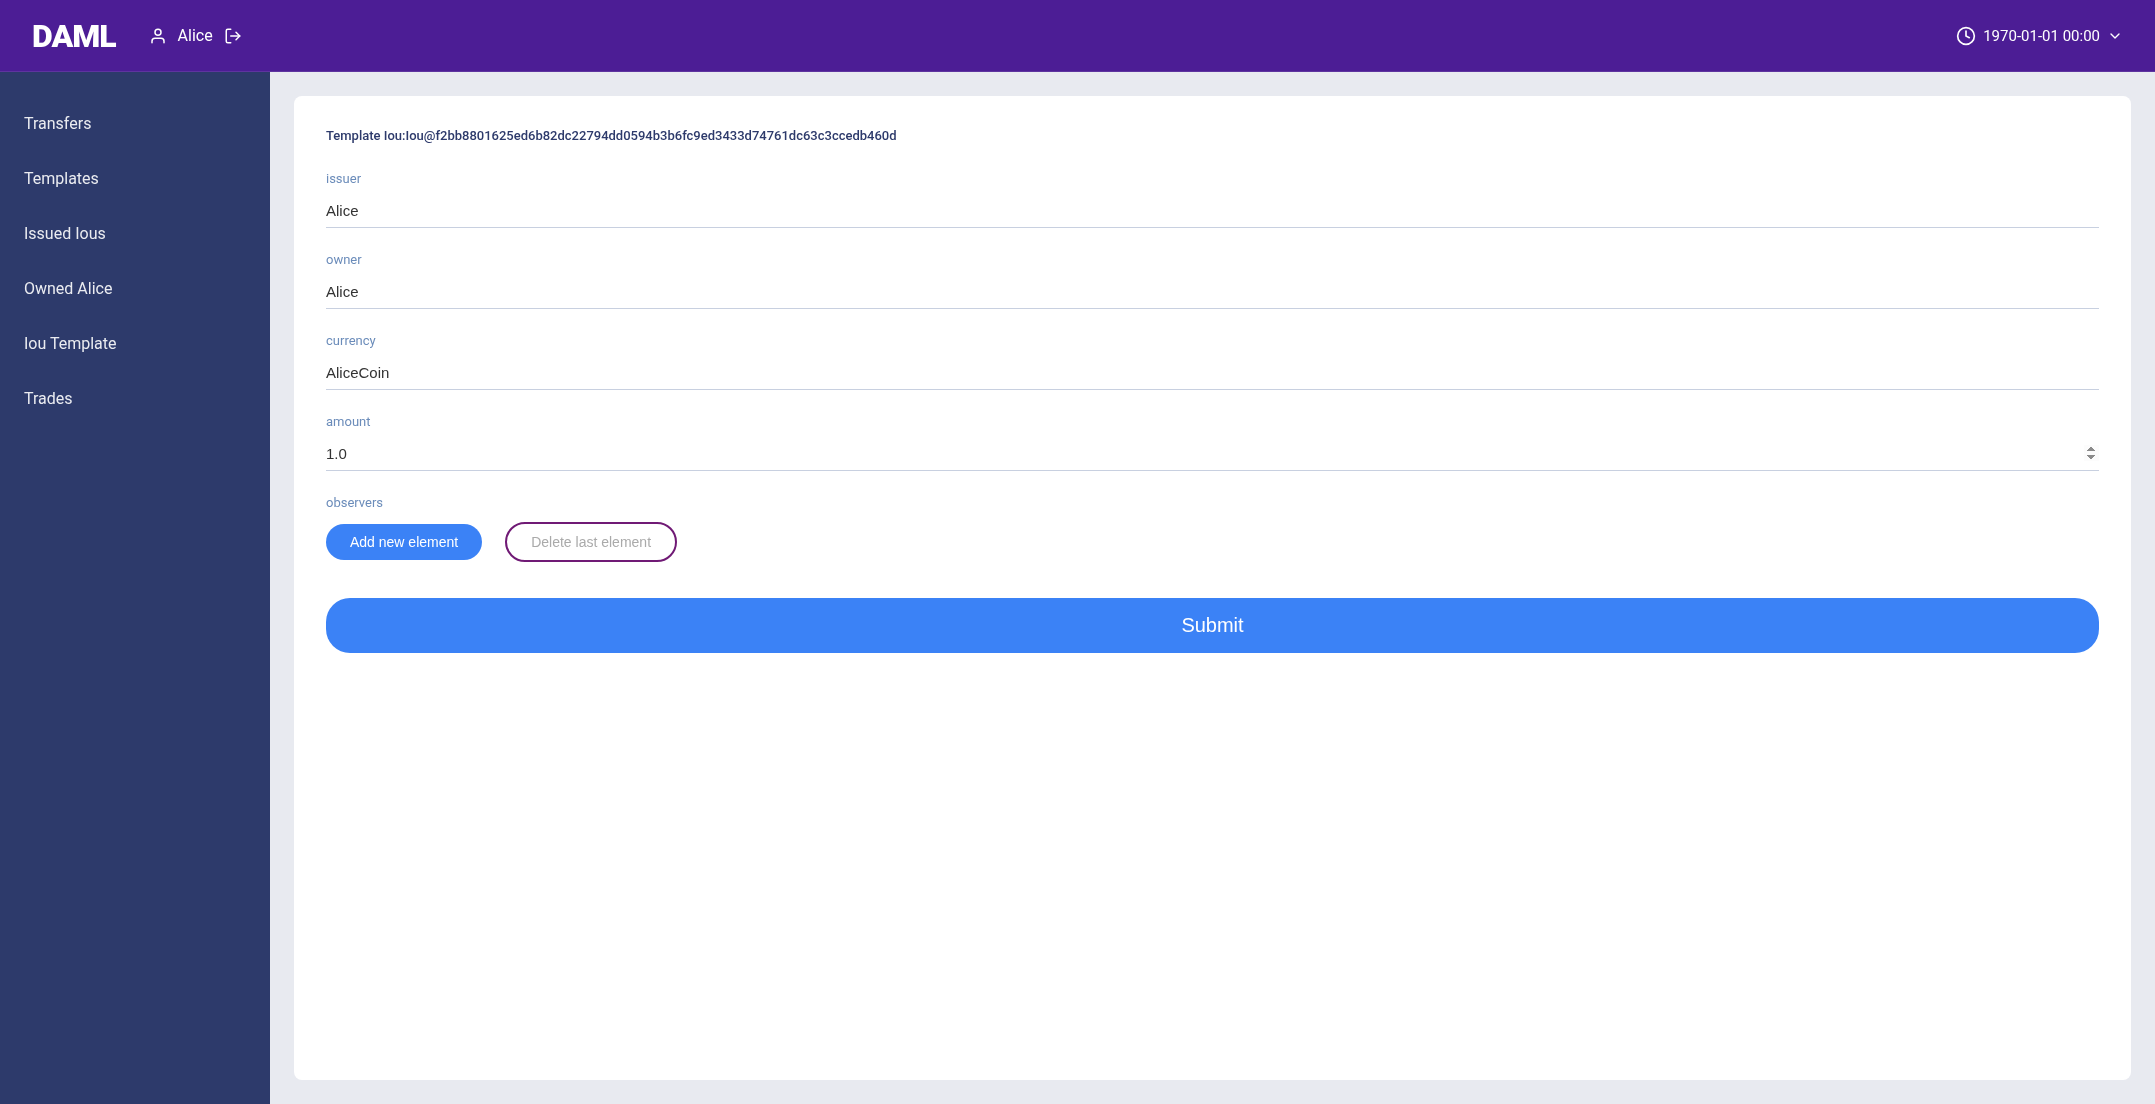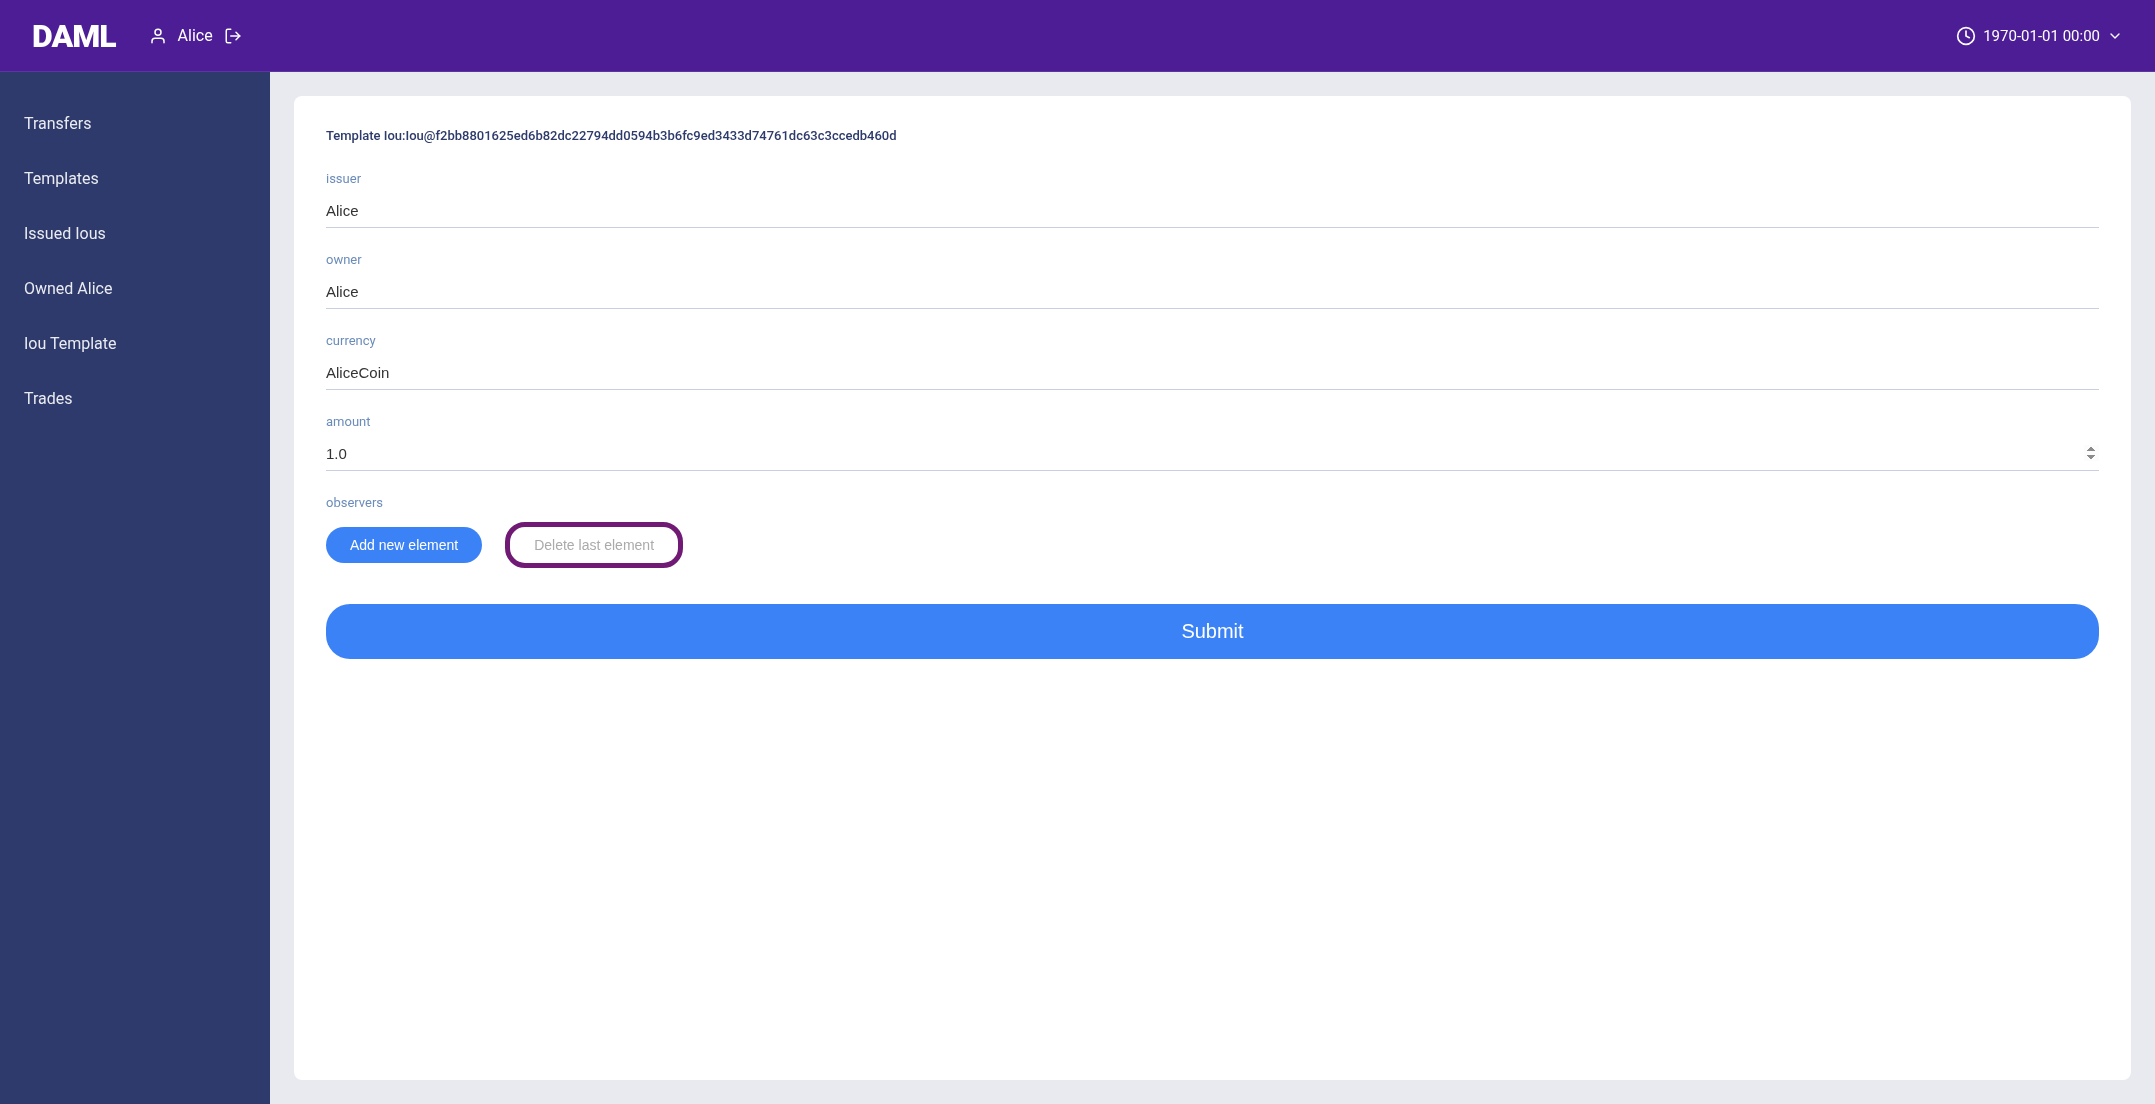--- a/index.html
+++ b/index.html
@@ -195,21 +195,21 @@
       border-radius: 20px;
       padding: 10px 24px;
       font-size: 14px;
       cursor: pointer;
       font-weight: 500;
     }
 
     .btn-delete {
       background-color: transparent;
       color: #aaa;
-      border: 5px solid #701a75;
+      border: 2px solid #701a75;
       border-radius: 20px;
       padding: 10px 24px;
       font-size: 14px;
       cursor: pointer;
       font-weight: 400;
     }
 
     .btn-submit {
       width: 100%;
       background-color: #3b82f6;

